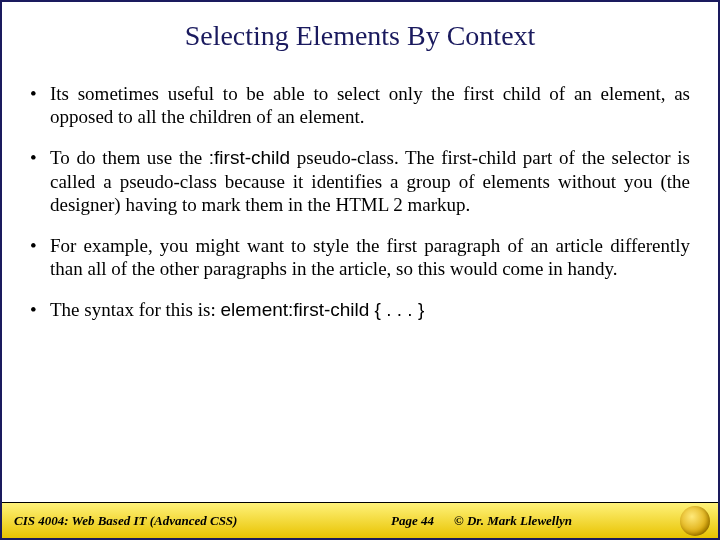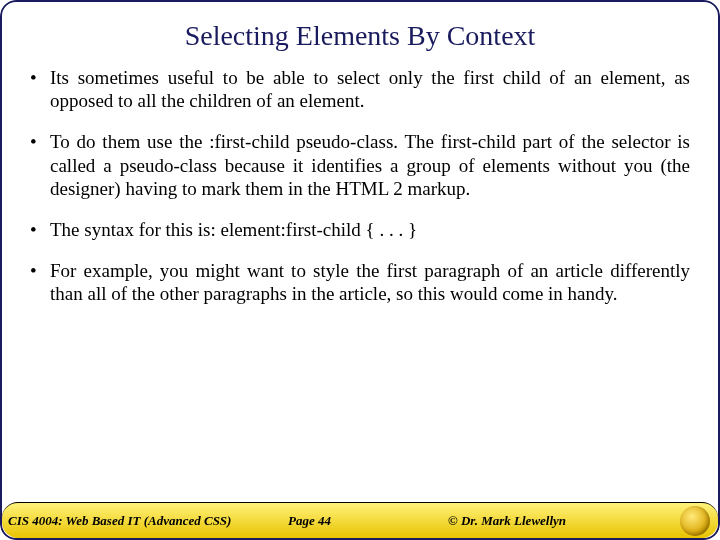--- a/index.html
+++ b/index.html
@@ -1,67 +1,68 @@
 <!DOCTYPE html>
 <html><head>
 <meta charset="utf-8">
 <style>
-  * { margin: 0; padding: 0; box-sizing: border-box; border-radius: 16px; }
+  * { margin: 0; padding: 0; box-sizing: border-box; }
   html, body { width: 720px; height: 540px; font-family: "Times New Roman", Times, serif; }
   .slide {
     width: 720px; height: 540px;
     border: 2px solid #1a1a5e;
     background: #ffffff;
     position: relative;
     display: flex; flex-direction: column;
   }
   .title {
     text-align: center;
     font-size: 28px;
     color: #1a1a5e;
     padding: 18px 10px 10px 10px;
     font-weight: normal;
   }
   .content {
     flex: 1;
     padding: 4px 28px 0 28px;
+    margin-top: 16px;
   }
   ul { list-style: none; }
   li {
     position: relative;
     padding-left: 20px;
     font-size: 19px;
     line-height: 1.22;
     color: #000;
     margin-bottom: 18px;
     text-align: justify;
   }
   li::before {
     content: "•";
     position: absolute;
     left: 0; top: 0;
     font-size: 19px;
   }
-  .code { font-family: Liberation Serif, serif; }
+  .code { font-family: Liberation Sans, sans-serif; }
   .footer {
     height: 36px;
     display: flex;
     align-items: center;
     border-top: 1px solid #000;
     background: linear-gradient(#fff27a, #e8c300);
     font-size: 13px;
     font-style: italic;
     font-weight: bold;
     color: #000;
-    padding: 0 6px;
+    padding: 0 12px;
     position: relative;
     margin-top: 12px;
   }
   .footer .course { flex: 0 0 280px; }
-  .footer .page   { flex: 0 0 140px; text-align: left; }
+  .footer .page   { flex: 0 0 140px; text-align: right; }
   .footer .author { flex: 1; text-align: left; padding-left: 20px; }
   .logo {
     position: absolute;
     right: 8px; top: 50%; transform: translateY(-50%);
     width: 30px; height: 30px;
     border-radius: 50%;
     background: radial-gradient(circle at 40% 35%, #ffe97a 0%, #d9a400 70%, #7a5b00 100%);
     box-shadow: inset -2px -2px 4px rgba(0,0,0,0.3);
   }
 </style>
@@ -74,24 +75,24 @@
 
   <div class="content">
     <ul>
       <li>
         <span>Its sometimes useful to be able to select only the first child of an element, as opposed to all the children of an element.</span>
       </li>
       <li>
         <span>To do them use the </span><span class="code">:first-child</span><span> pseudo-class.  The first-child part of the selector is called a pseudo-class because it identifies a group of elements without you (the designer) having to mark them in the HTML 2 markup.</span>
       </li>
       <li>
-        <span>The syntax for this is:  </span><span class="code">element:first-child { . . . }</span>
+        <span>For example, you might want to style the first paragraph of an article differently than all of the other paragraphs in the article, so this would come in handy.</span>
       </li>
       <li>
-        <span>For example, you might want to style the first paragraph of an article differently than all of the other paragraphs in the article, so this would come in handy.</span>
+        <span>The syntax for this is:  </span><span class="code">element:first-child { . . . }</span>
       </li>
     </ul>
   </div>
 
   <div class="footer">
     <span class="course">CIS 4004: Web Based IT (Advanced CSS)</span>
     <span class="page">Page 44</span>
     <span class="author">© Dr. Mark Llewellyn</span>
     <div class="logo"></div>
   </div>

